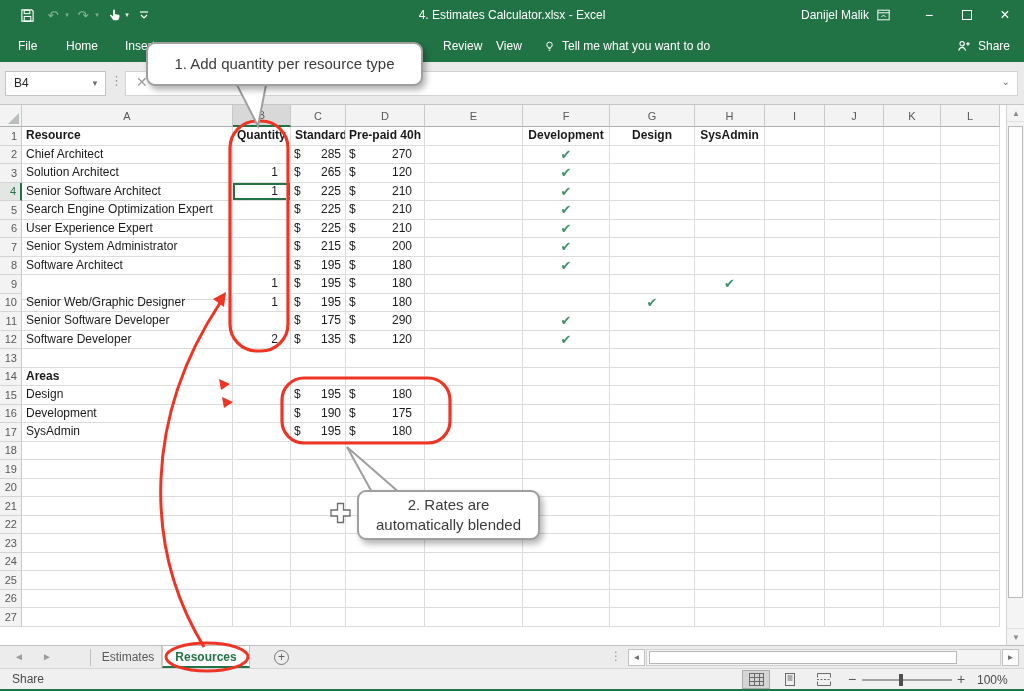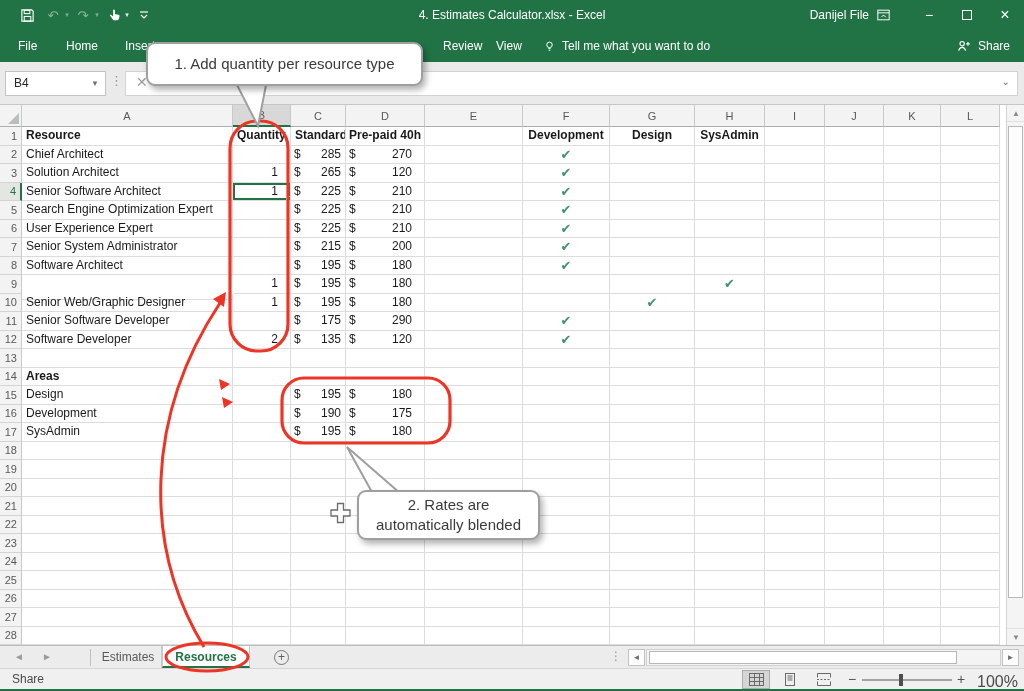--- a/index.html
+++ b/index.html
@@ -72,21 +72,21 @@
   
   #statusbar{position:absolute;left:0;top:668px;width:1024px;height:23px;background:#f0f0f0;border-top:1px solid #d6d6d6;}
   #statusbar:after{content:"";position:absolute;left:0;bottom:0;width:100%;height:2px;background:#217346;}
   #status-ready{position:absolute;left:12px;top:3px;font-size:12px;color:#4a4a4a;}
   .view-btn{position:absolute;top:1px;width:28px;height:19px;display:flex;align-items:center;justify-content:center;}
   .view-btn.on{background:#d5d5d5;border:1px solid #ababab;}
   #zoom-minus{position:absolute;left:848px;top:2px;font-size:14px;color:#555;}
   #zoom-track{position:absolute;left:862px;top:10px;width:90px;height:2px;background:#a3a3a3;}
   #zoom-handle{position:absolute;left:899px;top:5px;width:4px;height:12px;background:#4e4e4e;}
   #zoom-plus{position:absolute;left:957px;top:2px;font-size:14px;color:#555;}
-  #zoom-pct{position:absolute;left:977px;top:4px;font-size:16px;color:#4a4a4a;}
+  #zoom-pct{position:absolute;left:977px;top:4px;font-size:12px;color:#4a4a4a;}
 
   
   #overlay{position:absolute;left:0;top:0;width:1024px;height:691px;z-index:40;pointer-events:none;}
   .callout{position:absolute;z-index:50;background:#fff;border:2px solid #9f9f9f;border-radius:9px;box-shadow:3px 4px 6px rgba(0,0,0,.3);display:flex;flex-direction:column;align-items:center;justify-content:center;font-size:15px;color:#3b3b3b;pointer-events:none;line-height:1.35;}
   #callout1{left:146px;top:42px;width:277px;height:44px;}
   #callout2{left:357px;top:490px;width:183px;height:50px;}
 </style>
 </head>
 <body>
 
@@ -114,21 +114,21 @@
         </svg>
     </span>
     <span class="qat-btn caret" style="left:122px;width:10px;">▾</span>
     <span class="qat-btn" style="left:136px;width:16px;">
       <svg width="10" height="10" viewBox="0 0 10 10">
           <line x1="1" y1="2" x2="9" y2="2" stroke="#fff" stroke-width="1.2"></line>
           <path d="M2 5 l3 3 3-3" fill="none" stroke="#fff" stroke-width="1.2"></path>
         </svg>
     </span>
     <span id="win-title">4. Estimates Calculator.xlsx - Excel</span>
-    <span id="user-name">Danijel File</span>
+    <span id="user-name">Danijel Malik</span>
     <span class="win-ctl" style="right:124px;">
       <svg width="15" height="14" viewBox="0 0 16 16">
           <rect x="1.5" y="2.5" width="13" height="11" fill="none" stroke="#fff" stroke-width="1.1"></rect>
           <line x1="1.5" y1="5.5" x2="14.5" y2="5.5" stroke="#fff" stroke-width="1.1"></line>
           <path d="M5.5 10.5 L8 8 l2.5 2.5" fill="none" stroke="#fff" stroke-width="1.1"></path>
         </svg>
     </span>
     <span class="win-ctl" style="right:78px;">−</span>
     <span class="win-ctl" style="right:40px;">
         <span id="max-box"></span>
@@ -682,35 +682,20 @@
         <div class="cell col-F" style="width: 87px;"></div>
         <div class="cell col-G" style="width: 85px;"></div>
         <div class="cell col-H" style="width: 70px;"></div>
         <div class="cell col-I" style="width: 60px;"></div>
         <div class="cell col-J" style="width: 59px;"></div>
         <div class="cell col-K" style="width: 57px;"></div>
         <div class="cell col-L" style="width: 59px;"></div>
       </div>
       <div class="srow">
         <div class="rhdr">27</div>
-        <div class="cell col-A" style="width: 211px;"></div>
-        <div class="cell col-B" style="width: 58px;"></div>
-        <div class="cell col-C" style="width: 55px;"></div>
-        <div class="cell col-D" style="width: 79px;"></div>
-        <div class="cell col-E" style="width: 98px;"></div>
-        <div class="cell col-F" style="width: 87px;"></div>
-        <div class="cell col-G" style="width: 85px;"></div>
-        <div class="cell col-H" style="width: 70px;"></div>
-        <div class="cell col-I" style="width: 60px;"></div>
-        <div class="cell col-J" style="width: 59px;"></div>
-        <div class="cell col-K" style="width: 57px;"></div>
-        <div class="cell col-L" style="width: 59px;"></div>
-      </div>
-      <div class="srow">
-        <div class="rhdr">28</div>
         <div class="cell col-A" style="width: 211px;"></div>
         <div class="cell col-B" style="width: 58px;"></div>
         <div class="cell col-C" style="width: 55px;"></div>
         <div class="cell col-D" style="width: 79px;"></div>
         <div class="cell col-E" style="width: 98px;"></div>
         <div class="cell col-F" style="width: 87px;"></div>
         <div class="cell col-G" style="width: 85px;"></div>
         <div class="cell col-H" style="width: 70px;"></div>
         <div class="cell col-I" style="width: 60px;"></div>
         <div class="cell col-J" style="width: 59px;"></div>

